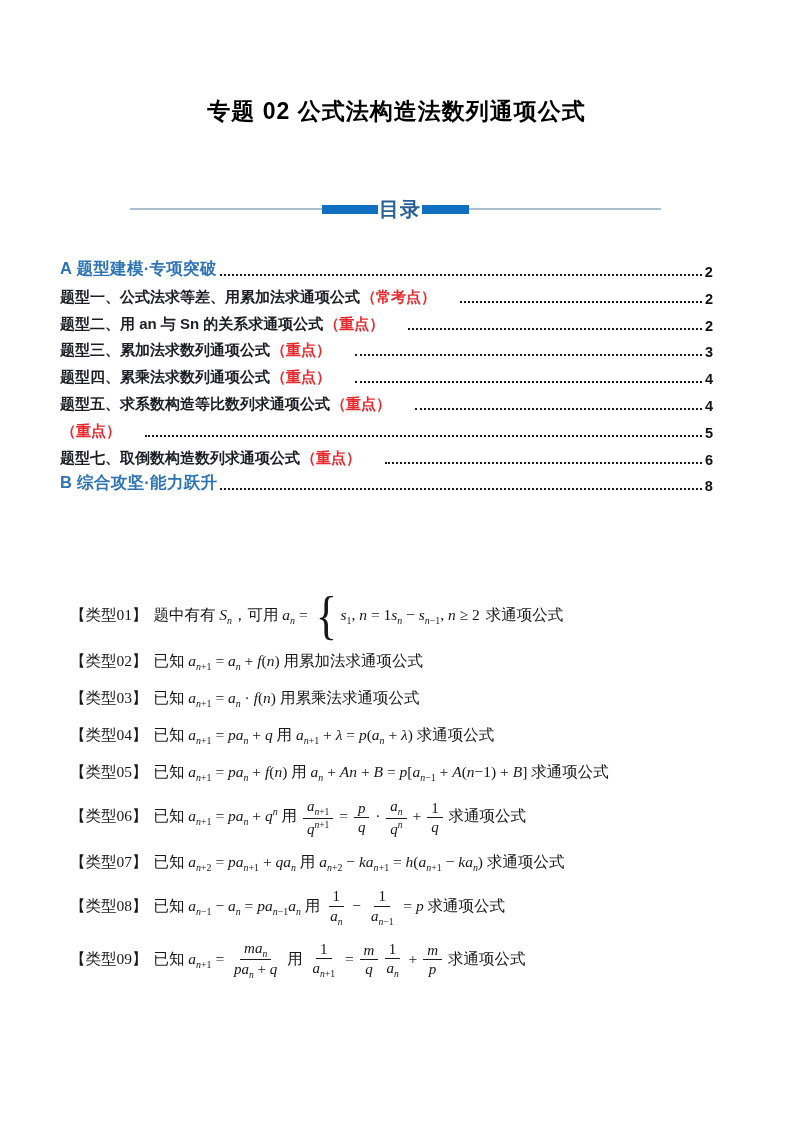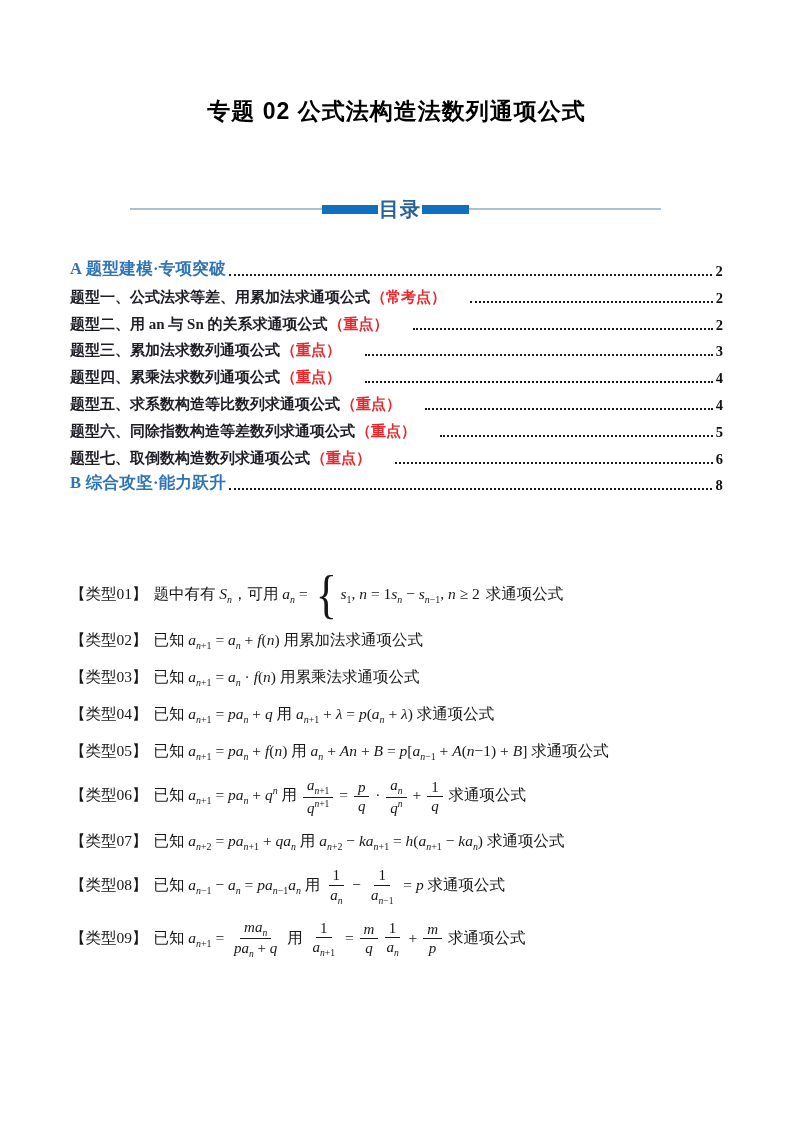--- a/index.html
+++ b/index.html
@@ -34,41 +34,41 @@
   .hline{flex:1;height:0;border-top:2px solid var(--divider-line);}
   .bar{height:9px;background:var(--bar-blue);}
   .bar-l{width:56px;}
   .bar-r{width:47px;}
   .toc-title{
     color:var(--toc-title-blue);font-size:20px;font-weight:700;
     line-height:1;padding:0 1px;letter-spacing:1px;
   }
 
   
-  .toc{position:absolute;top:260px;left:70px;width:653px;font-family:Liberation Serif, serif;}
+  .toc{position:absolute;top:260px;left:60px;width:653px;}
   .toc-row{
     display:flex;align-items:flex-end;
     height:20px;margin-bottom:6.8px;
     font-size:15px;font-weight:700;color:var(--ink);
     cursor:pointer;white-space:nowrap;
   }
   .toc-row.toc-section{color:var(--heading-blue);font-size:16.5px;letter-spacing:.3px;}
   .toc-row.toc-section .toc-page{color:#111;}
   .toc-label{flex:0 0 auto;}
   .toc-tag{flex:0 0 auto;color:var(--tag-red);margin-left:1px;margin-right:21px;}
   .dots{
     flex:1 1 auto;min-width:12px;height:0;
     border-bottom:2.4px dotted #1a1a1a;
     margin:0 3px 4px 3px;
   }
   .toc-page{flex:0 0 auto;font-size:14.5px;font-weight:700;color:#111;}
 
   
   .types{
-    position:absolute;top:573px;left:70px;width:670px;
+    position:absolute;top:594px;left:70px;width:670px;
     font-family:"Liberation Serif","DejaVu Serif",serif;
     font-size:15.5px;color:#171717;
   }
   .type-row{margin-bottom:11px;line-height:1.5;}
   .type-tag{margin-right:2px;}
   .cn{}
   .math{font-style:normal;}
   .math i{font-style:italic;font-family:"Liberation Serif","DejaVu Serif",serif;}
   .math sub,.frac sub,.case-row sub{font-size:64%;}
   .math sup,.frac sup{font-size:64%;}
@@ -137,21 +137,20 @@
   </div>
 
   <div class="toc-row">
     <span class="toc-label">题型五、求系数构造等比数列求通项公式</span>
     <span class="toc-tag">（重点）</span>
     <span class="dots"></span>
     <span class="toc-page">4</span>
   </div>
 
   <div class="toc-row">
-    <span class="toc-label">题型六、同除指数构造等差数列求通项公式</span>
     <span class="toc-tag">（重点）</span>
     <span class="dots"></span>
     <span class="toc-page">5</span>
   </div>
 
   <div class="toc-row">
     <span class="toc-label">题型七、取倒数构造数列求通项公式</span>
     <span class="toc-tag">（重点）</span>
     <span class="dots"></span>
     <span class="toc-page">6</span>

